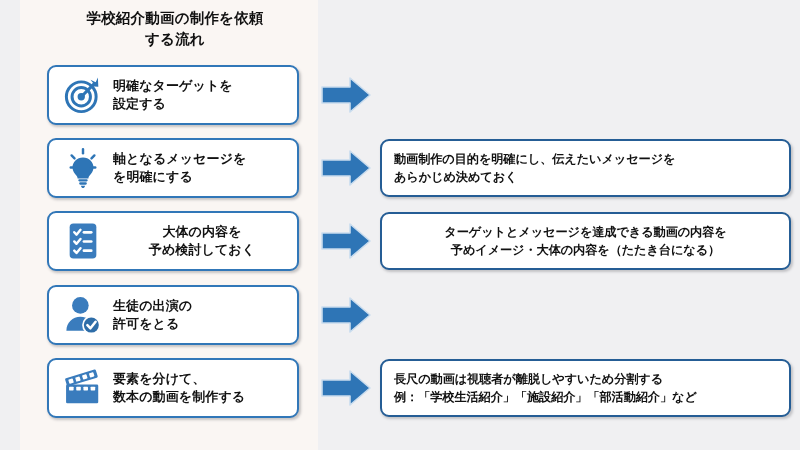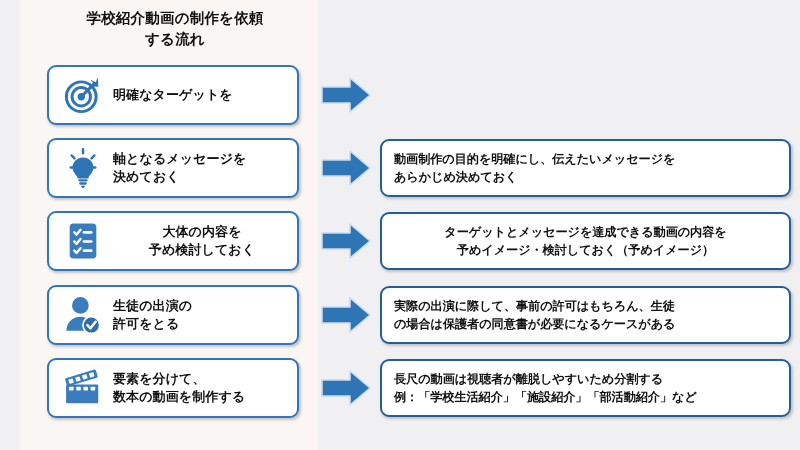--- a/index.html
+++ b/index.html
@@ -159,20 +159,21 @@
         <svg width="42" height="42" viewBox="0 0 48 48" aria-hidden="true">
           <circle cx="22" cy="26" r="17" fill="none" stroke="#2e75b6" stroke-width="3.4"></circle>
           <circle cx="22" cy="26" r="10.5" fill="none" stroke="#2e75b6" stroke-width="3.4"></circle>
           <circle cx="22" cy="26" r="4.2" fill="#2e75b6"></circle>
           <path d="M22 26 L37 11" stroke="#2e75b6" stroke-width="3.6" stroke-linecap="round" fill="none"></path>
           <path d="M32.5 6.5 L38.5 9.5 L41 4 L41.5 14.5 L31 14 L36.5 11.5 Z" fill="#2e75b6"></path>
         </svg>
       </div>
       <div class="step-label">
         <span class="line">明確なターゲットを</span>
+        <span class="line">設定する</span>
       </div>
     </div>
     <div class="arrow">
       <svg width="52" height="38" viewBox="0 0 52 38" aria-hidden="true">
         <path d="M2 11 L30 11 L30 2 L50 19 L30 36 L30 27 L2 27 Z" fill="#2e75b6" stroke="#c9dcee" stroke-width="1.6" stroke-linejoin="round"></path>
       </svg>
     </div>
   </div>
 
   <div class="row row-1">
@@ -185,21 +186,21 @@
           <path d="M21.6 44.2 L26.4 44.2 C26 46 25 46.8 24 46.8 C23 46.8 22 46 21.6 44.2 Z" fill="#2e75b6"></path>
           <rect x="22.6" y="1" width="2.8" height="7.5" rx="1.4" fill="#2e75b6"></rect>
           <rect x="8.6" y="22" width="7.5" height="2.8" rx="1.4" fill="#2e75b6"></rect>
           <rect x="31.9" y="22" width="7.5" height="2.8" rx="1.4" fill="#2e75b6"></rect>
           <rect x="11.2" y="7.6" width="2.8" height="7.5" rx="1.4" fill="#2e75b6" transform="rotate(-45 12.6 11.3)"></rect>
           <rect x="34" y="7.6" width="2.8" height="7.5" rx="1.4" fill="#2e75b6" transform="rotate(45 35.4 11.3)"></rect>
         </svg>
       </div>
       <div class="step-label">
         <span class="line">軸となるメッセージを</span>
-        <span class="line">決めておく</span>
+        <span class="line">を明確にする</span>
       </div>
     </div>
     <div class="arrow">
       <svg width="52" height="38" viewBox="0 0 52 38" aria-hidden="true">
         <path d="M2 11 L30 11 L30 2 L50 19 L30 36 L30 27 L2 27 Z" fill="#2e75b6" stroke="#c9dcee" stroke-width="1.6" stroke-linejoin="round"></path>
       </svg>
     </div>
     <div class="desc-box">
       <div class="desc-text">
         <span class="line">動画制作の目的を明確にし、伝えたいメッセージを</span>
@@ -231,21 +232,21 @@
       </div>
     </div>
     <div class="arrow">
       <svg width="52" height="38" viewBox="0 0 52 38" aria-hidden="true">
         <path d="M2 11 L30 11 L30 2 L50 19 L30 36 L30 27 L2 27 Z" fill="#2e75b6" stroke="#c9dcee" stroke-width="1.6" stroke-linejoin="round"></path>
       </svg>
     </div>
     <div class="desc-box">
       <div class="desc-text">
         <span class="line">ターゲットとメッセージを達成できる動画の内容を</span>
-        <span class="line">予めイメージ・検討しておく（予めイメージ）</span>
+        <span class="line">予めイメージ・大体の内容を（たたき台になる）</span>
       </div>
     </div>
   </div>
 
   <div class="row row-3">
     <div class="step-box">
       <div class="step-icon">
         <svg width="42" height="42" viewBox="0 0 48 48" aria-hidden="true">
           <circle cx="21" cy="13" r="9.5" fill="#3a7cbd"></circle>
           <path d="M5 42 C5 32.5 12.2 26 21 26 C29.8 26 37 32.5 37 42 Z" fill="#3a7cbd"></path>
@@ -256,26 +257,20 @@
       </div>
       <div class="step-label">
         <span class="line">生徒の出演の</span>
         <span class="line">許可をとる</span>
       </div>
     </div>
     <div class="arrow">
       <svg width="52" height="38" viewBox="0 0 52 38" aria-hidden="true">
         <path d="M2 11 L30 11 L30 2 L50 19 L30 36 L30 27 L2 27 Z" fill="#2e75b6" stroke="#c9dcee" stroke-width="1.6" stroke-linejoin="round"></path>
       </svg>
-    </div>
-    <div class="desc-box">
-      <div class="desc-text">
-        <span class="line">実際の出演に際して、事前の許可はもちろん、生徒</span>
-        <span class="line">の場合は保護者の同意書が必要になるケースがある</span>
-      </div>
     </div>
   </div>
 
   <div class="row row-4">
     <div class="step-box">
       <div class="step-icon">
         <svg width="44" height="40" viewBox="0 0 52 46" aria-hidden="true">
           <rect x="6" y="19" width="38" height="22" rx="1.5" fill="#3a7cbd"></rect>
           <g transform="rotate(-17 25 14)">
             <rect x="6" y="6" width="38" height="10" rx="1.5" fill="#3a7cbd"></rect>

